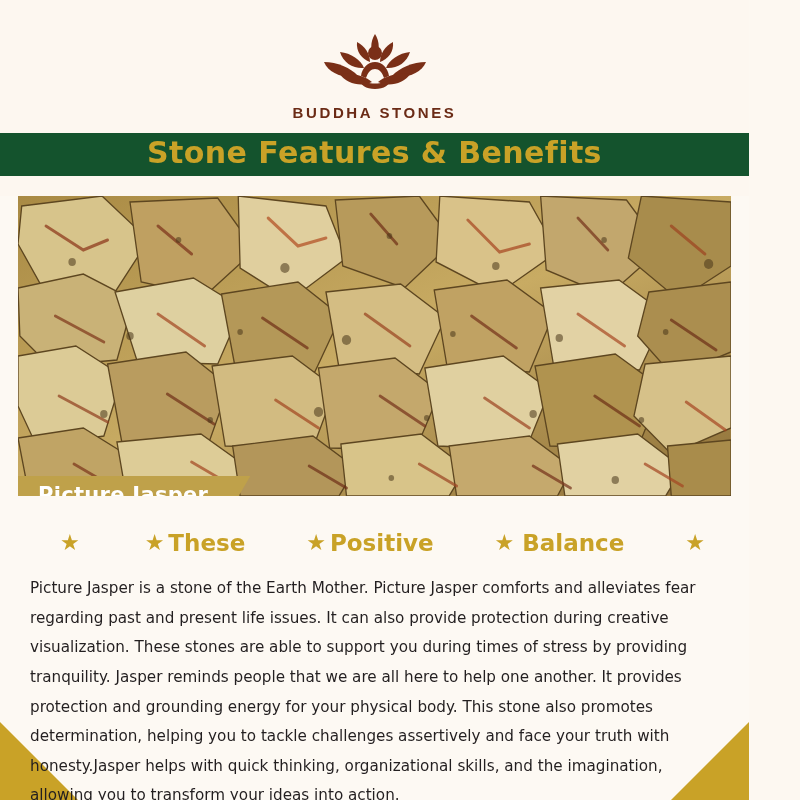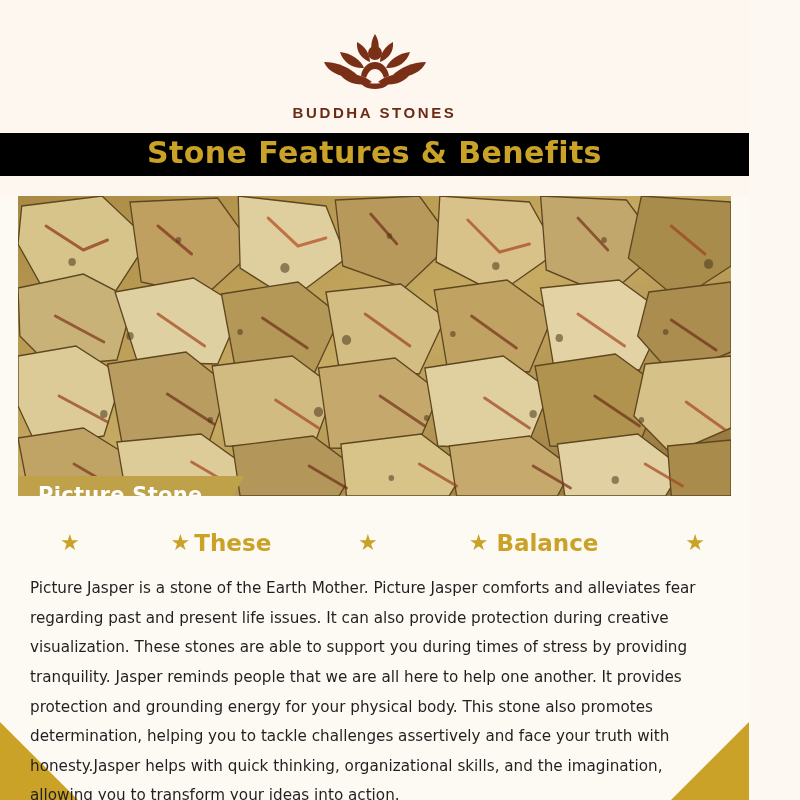--- a/index.html
+++ b/index.html
@@ -71,21 +71,21 @@
   }
   .brand-name {
     margin-top: 4px;
     font-size: 15px;
     letter-spacing: 2.6px;
     font-weight: bold;
     color: #6b2b16;
   }
   .title-band {
     margin: 12px 0 0 0;
-    background: #000000;
+    background: #14532d;
     padding: 2px 0 6px 0;
   }
   .title-text {
     font-size: 30px;
     font-weight: bold;
     color: #c9a227;
     letter-spacing: 0.4px;
     font-family: "DejaVu Sans", sans-serif;
   }
 
@@ -299,34 +299,35 @@
         <circle cx="206" cy="224" r="3"></circle>
           <circle cx="322" cy="216" r="5"></circle>
         <circle cx="438" cy="222" r="3"></circle>
           <circle cx="552" cy="218" r="4"></circle>
         <circle cx="668" cy="224" r="3"></circle>
           <circle cx="150" cy="284" r="4"></circle>
         <circle cx="400" cy="282" r="3"></circle>
           <circle cx="640" cy="284" r="4"></circle>
       </g>
     </svg>
-    <div class="caption-tab">Picture Stone</div>
+    <div class="caption-tab">Picture Jasper</div>
   </div>
 
   <div class="content">
     <div class="benefits">
       <div class="benefit">
         <span class="star">★</span>
       </div>
       <div class="benefit">
         <span class="star">★</span>
         <span>These</span>
       </div>
       <div class="benefit">
         <span class="star">★</span>
+        <span>Positive</span>
       </div>
       <div class="benefit gap">
         <span class="star">★</span>
         <span>Balance</span>
       </div>
       <div class="benefit">
         <span class="star">★</span>
       </div>
     </div>
 

